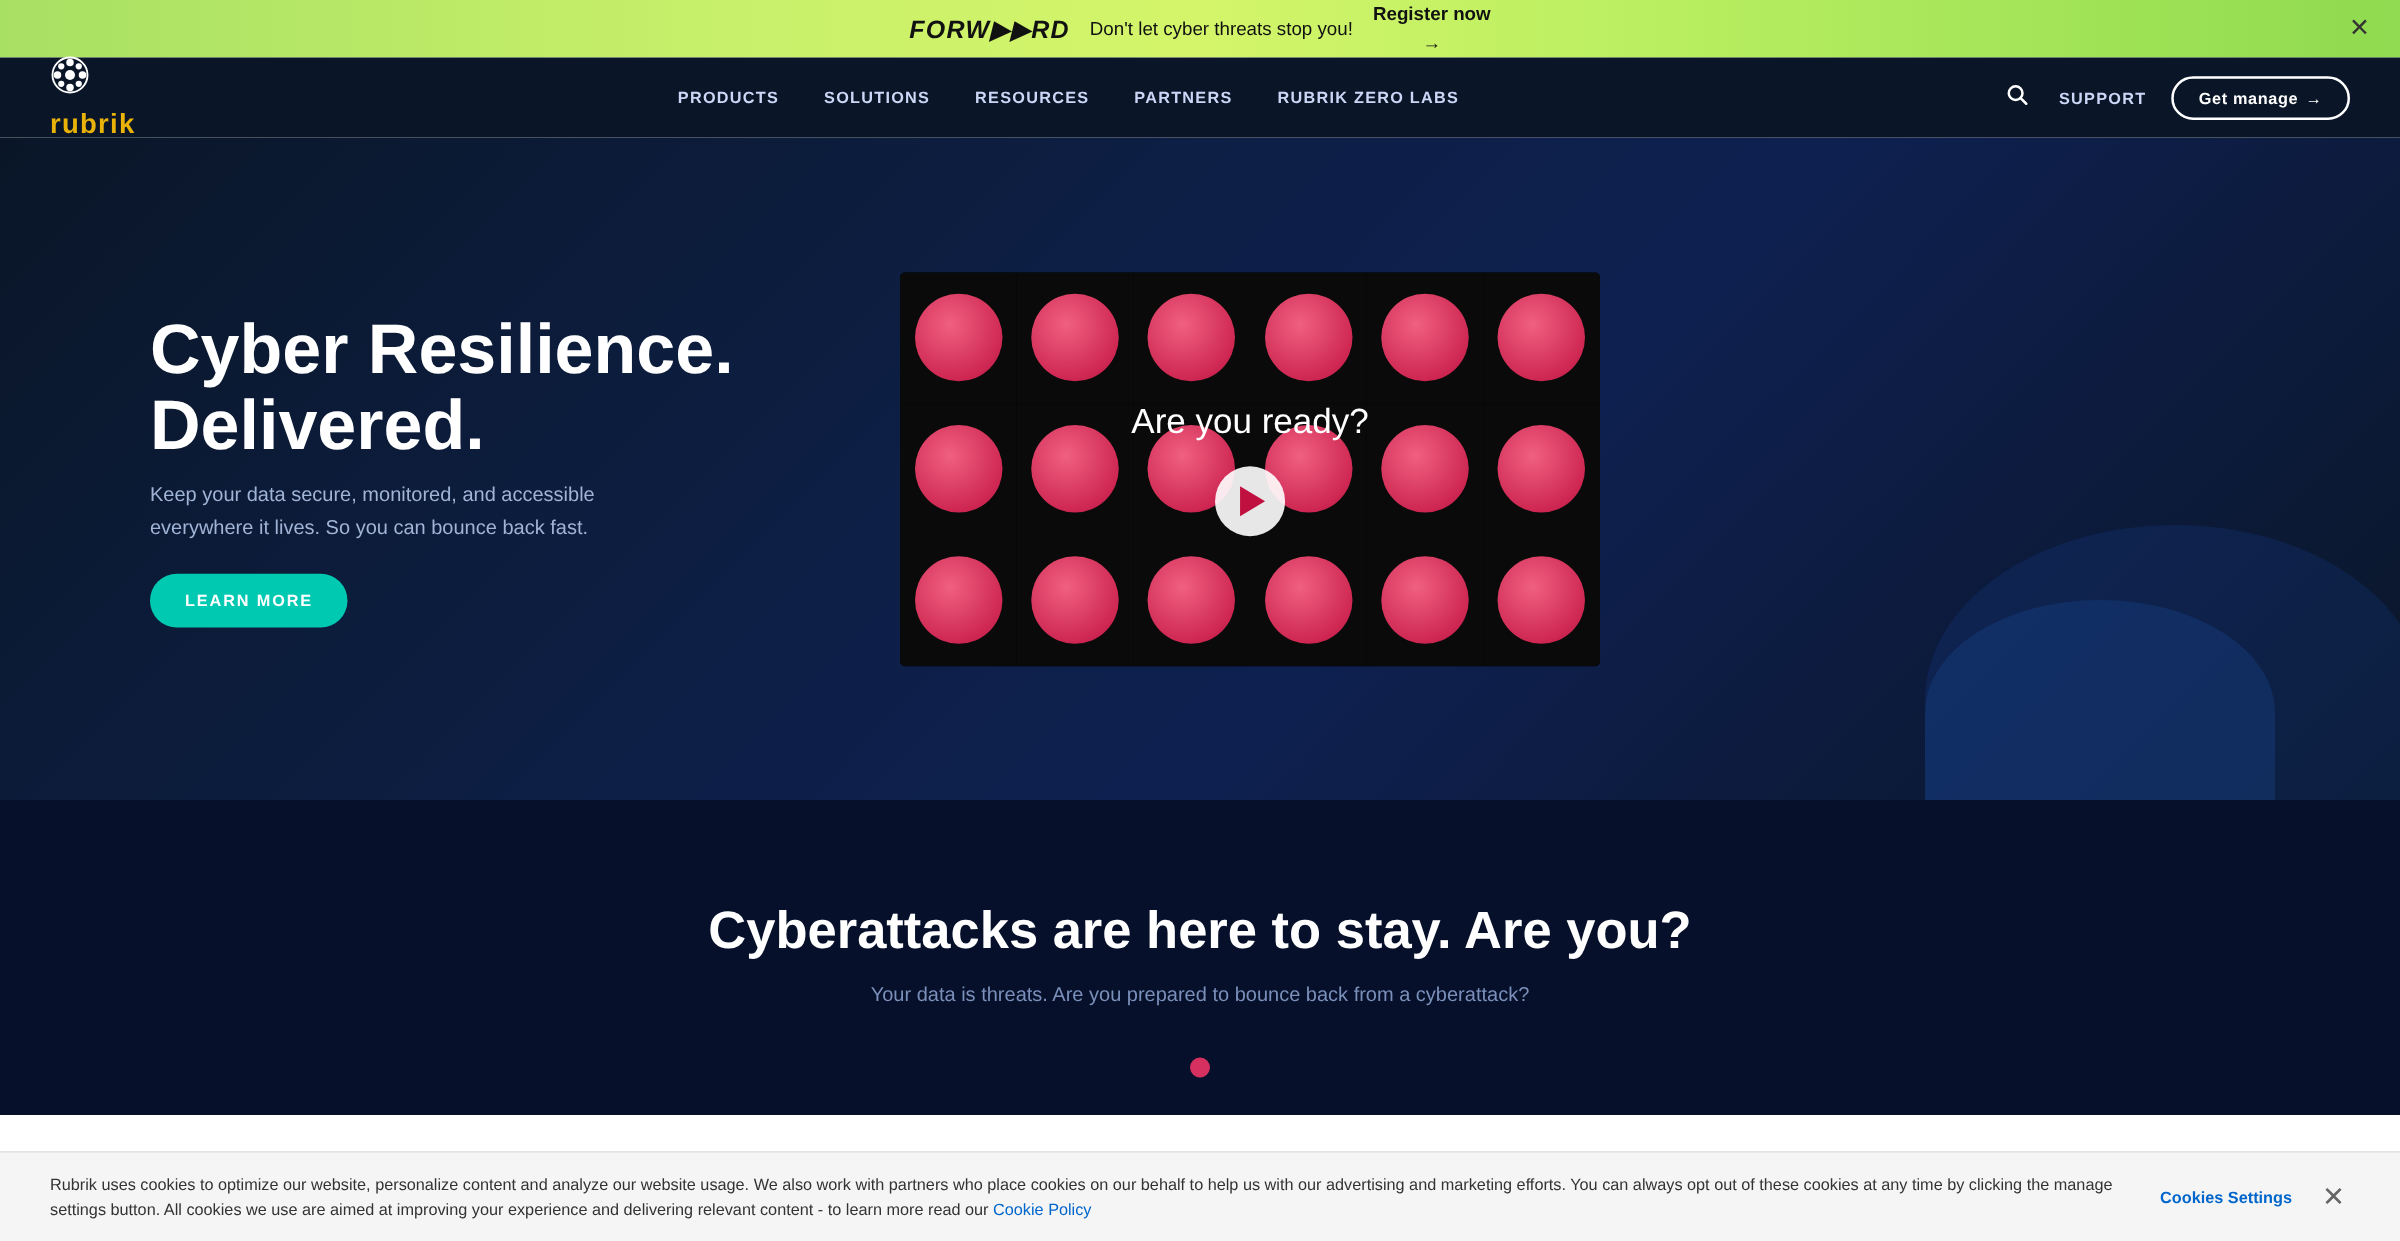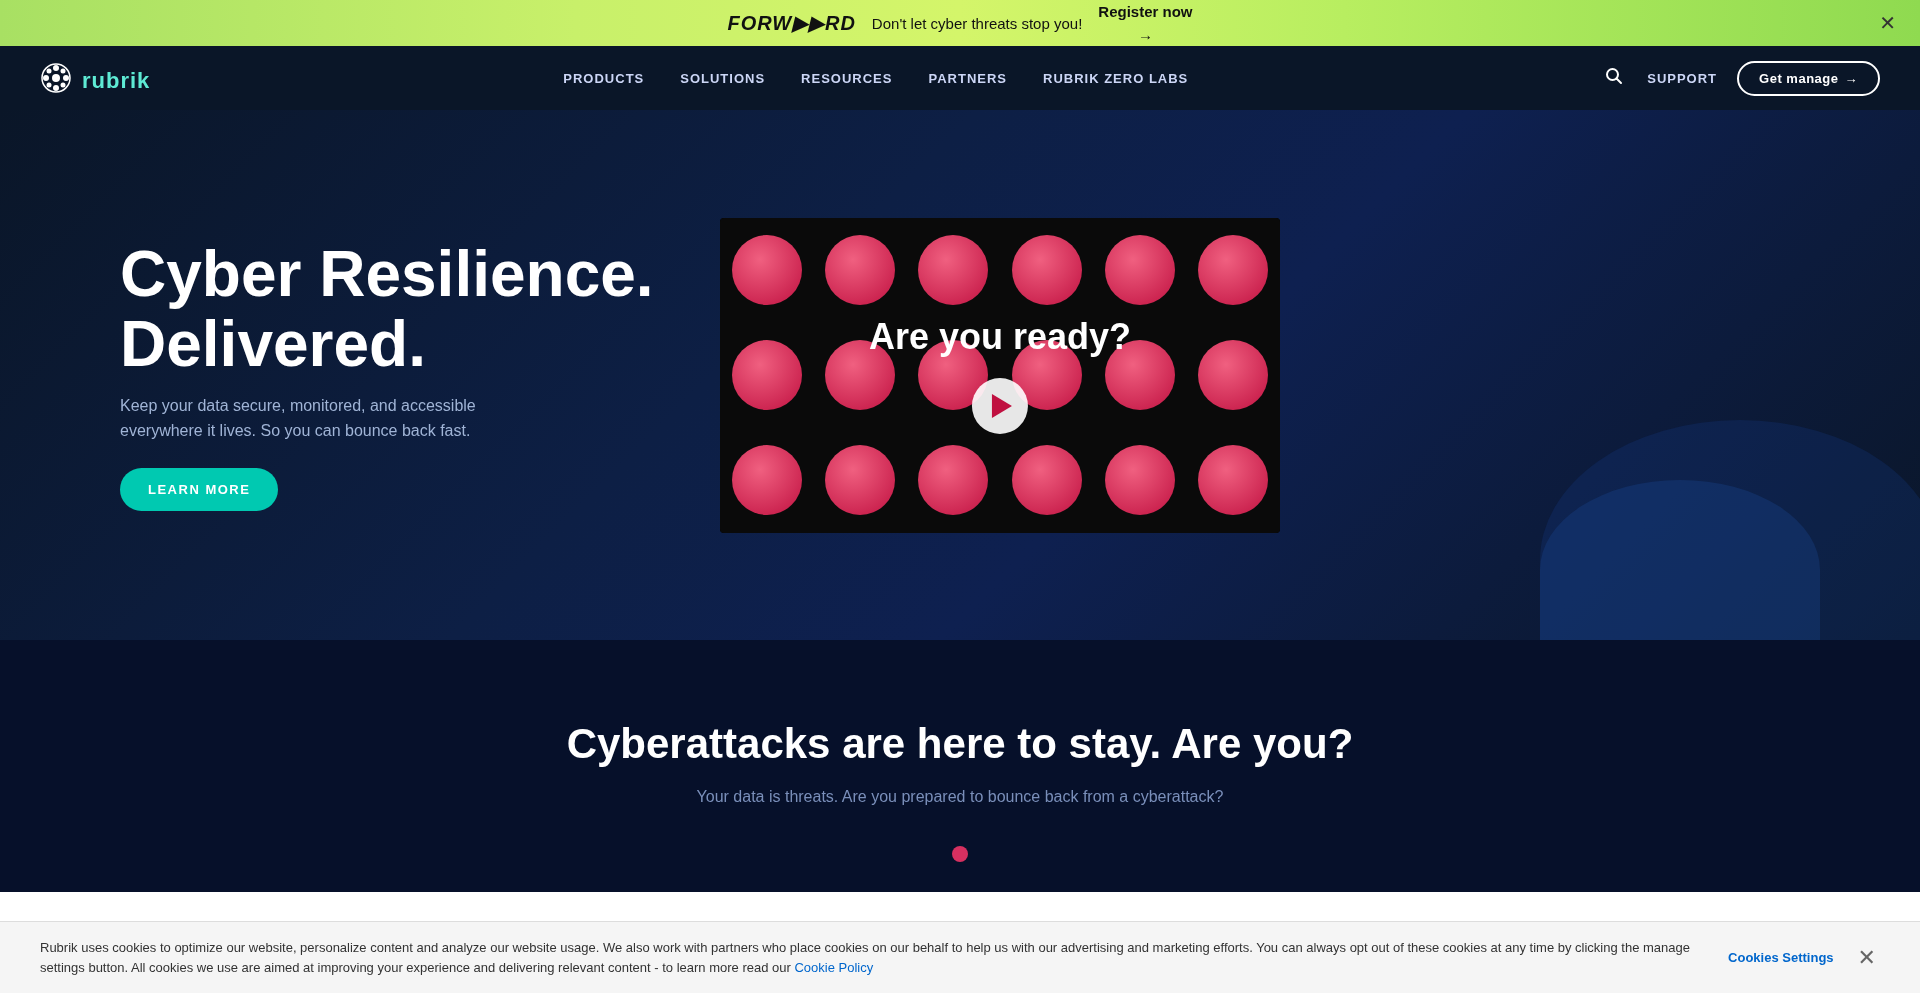--- a/index.html
+++ b/index.html
@@ -62,26 +62,27 @@
       display: flex;
       align-items: center;
       justify-content: space-between;
       padding: 0 40px;
       height: 64px;
       position: relative;
       z-index: 100;
     }
     .nav-logo {
       display: flex;
-      align-items: flex-end;
+      align-items: flex-start;
       gap: 10px;
-      color: #5eead4;
+      color: #eab308;
       font-size: 22px;
       font-weight: 600;
       letter-spacing: 1px;
+      flex-direction: column;
     }
     .nav-logo-icon {
       width: 32px;
       height: 32px;
     }
     .nav-links {
       display: flex;
       align-items: center;
       gap: 36px;
       list-style: none;
@@ -141,21 +142,21 @@
       position: relative;
       overflow: hidden;
       padding: 60px 120px;
     }
     .hero-content {
       flex: 1;
       max-width: 600px;
       z-index: 2;
     }
     .hero-title {
-      font-size: 64px;
+      font-size: 56px;
       font-weight: 800;
       color: white;
       line-height: 1.1;
       margin-bottom: 13px;
     }
     .hero-subtitle {
       font-size: 16px;
       color: #a0b4d6;
       line-height: 1.6;
       margin-bottom: 24px;
@@ -215,22 +216,22 @@
       position: absolute;
       top: 50%;
       left: 50%;
       transform: translate(-50%, -50%);
       text-align: center;
       z-index: 10;
     }
     .video-overlay-text span {
       display: block;
       color: white;
-      font-size: 36px;
-      font-weight: 700;
+      font-size: 28px;
+      font-weight: 400;
       margin-bottom: 20px;
     }
     .play-btn {
       width: 56px;
       height: 56px;
       border-radius: 50%;
       background: rgba(255,255,255,0.9);
       border: none;
       cursor: pointer;
       display: flex;

